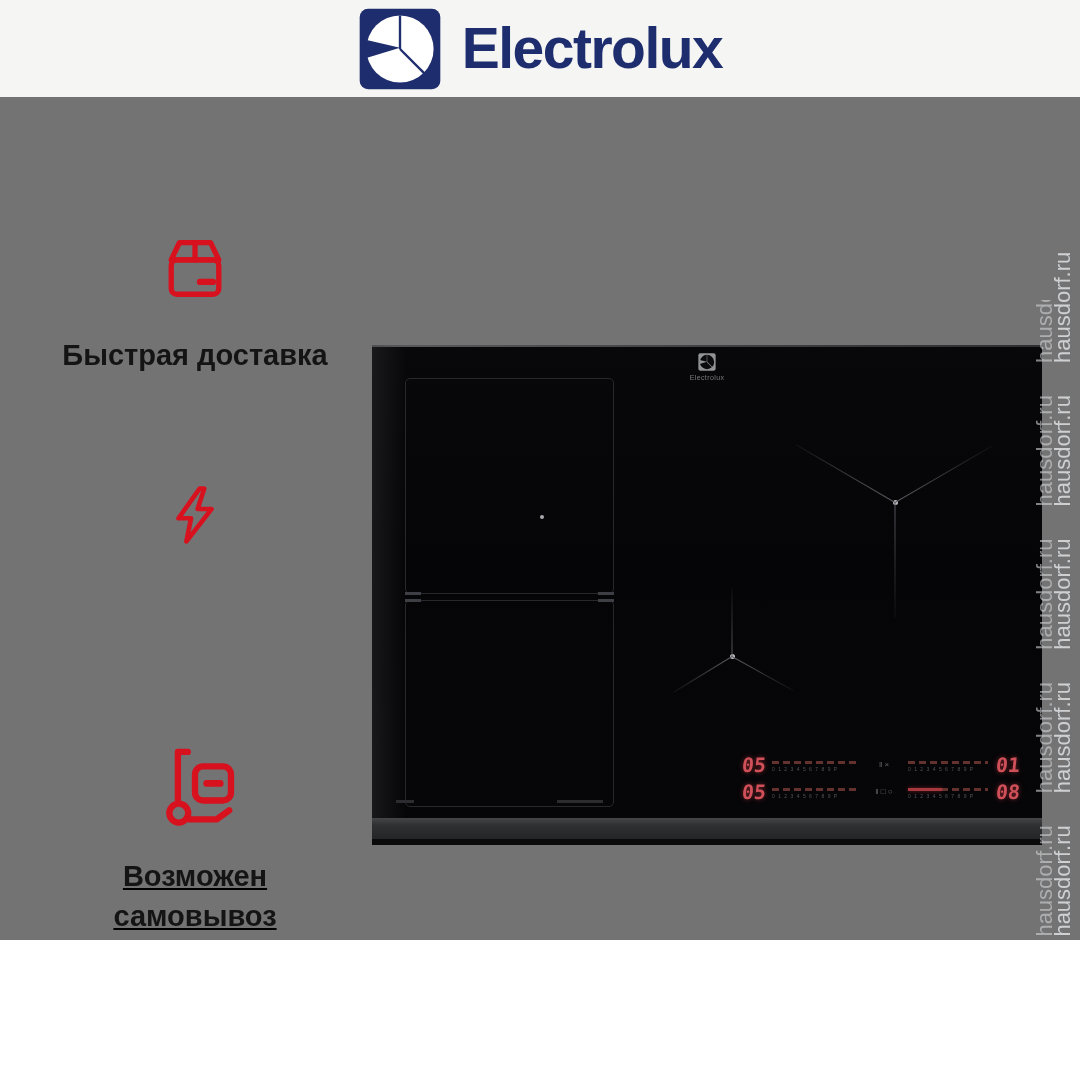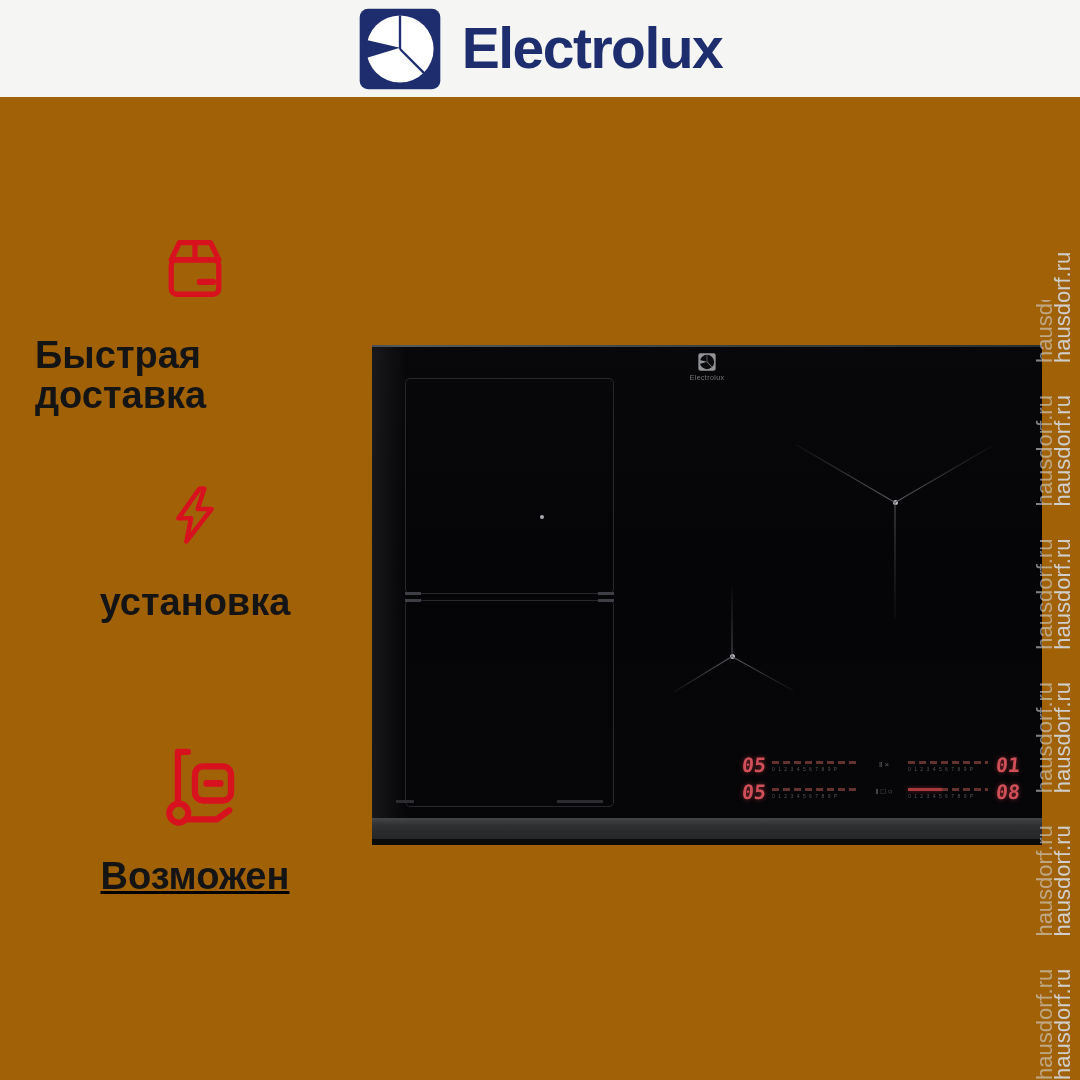--- a/index.html
+++ b/index.html
@@ -1,31 +1,31 @@
 <!DOCTYPE html>
 <html><head>
 <meta charset="utf-8">
 <style>
   html,body{margin:0;padding:0;background:#ffffff;}
-  .canvas{position:relative;width:1080px;height:1080px;background:#a16207;overflow:hidden;
+  .canvas{position:relative;width:1080px;height:940px;background:#737373;overflow:hidden;
           font-family:"Liberation Sans","DejaVu Sans",sans-serif;}
 
   
   .header{position:absolute;left:0;top:0;width:1080px;height:97px;background:#f5f6f4;
           display:flex;align-items:center;justify-content:center;}
   .logo{display:flex;align-items:center;gap:20px;}
   .logo-mark{width:84px;height:84px;display:block;}
   .wordmark{font-size:57px;font-weight:bold;color:#1e2d6e;letter-spacing:-1.5px;line-height:1;}
 
   
   .features{position:absolute;left:35px;top:97px;width:320px;height:983px;}
   .feature{position:absolute;left:0;width:320px;display:flex;flex-direction:column;align-items:center;}
   .f1{top:128px;} .f2{top:375px;} .f3{top:645px;text-decoration:underline;}
   .f-icon{display:block;}
-  .f-text{margin-top:24px;text-align:left;color:#141414;font-weight:700;font-size:38px;line-height:40px;}
+  .f-text{margin-top:24px;text-align:center;color:#141414;font-weight:700;font-size:29px;line-height:40px;}
 
   
   .hob{position:absolute;left:372px;top:345px;width:670px;}
   .glass{position:relative;width:670px;height:473px;background:linear-gradient(180deg,#08080a,#050507 45%,#060608);overflow:hidden;}
   .glass-topline{position:absolute;left:0;top:0;width:670px;height:2px;
                  background:linear-gradient(90deg,#595b5f,#3c3e42 55%,#2c2e31);}
   .glass-leftsheen{position:absolute;left:0;top:0;width:34px;height:473px;
                    background:linear-gradient(90deg,rgba(58,58,64,.35),rgba(0,0,0,0));}
   .zone{position:absolute;left:33px;width:207px;border:1px solid #27272c;border-radius:5px;}
   .zone1{top:33px;height:214px;}
@@ -102,34 +102,34 @@
       <div class="f-text">
         <div>Быстрая доставка</div>
       </div>
     </div>
 
     <div class="feature f2">
       <svg class="f-icon" width="66" height="86" viewBox="0 0 100 100" fill="none" stroke="#d8111f" stroke-width="7" stroke-linejoin="round" stroke-linecap="round">
         <path d="M57,10 L25,55 H44 L37,90 L75,41 H54 L64,10 Z"></path>
       </svg>
       <div class="f-text">
-        <div>установка</div>
       </div>
     </div>
 
     <div class="feature f3">
       <svg class="f-icon" width="90" height="90" viewBox="0 0 100 100" fill="none" stroke="#d8111f" stroke-width="7" stroke-linejoin="round" stroke-linecap="round">
         <path d="M42,11 H31 V64"></path>
         <circle cx="32" cy="79" r="10.5"></circle>
         <path d="M44,86 H74 L88,76"></path>
         <rect x="50" y="27" width="40" height="38" rx="9"></rect>
         <path d="M63,46 H78" stroke-width="7.5"></path>
       </svg>
       <div class="f-text">
         <div>Возможен</div>
+        <div>самовывоз</div>
       </div>
     </div>
   </div>
 
   <div class="hob">
     <div class="glass">
       <div class="glass-topline"></div>
       <div class="glass-leftsheen"></div>
 
       <div class="glass-logo">

